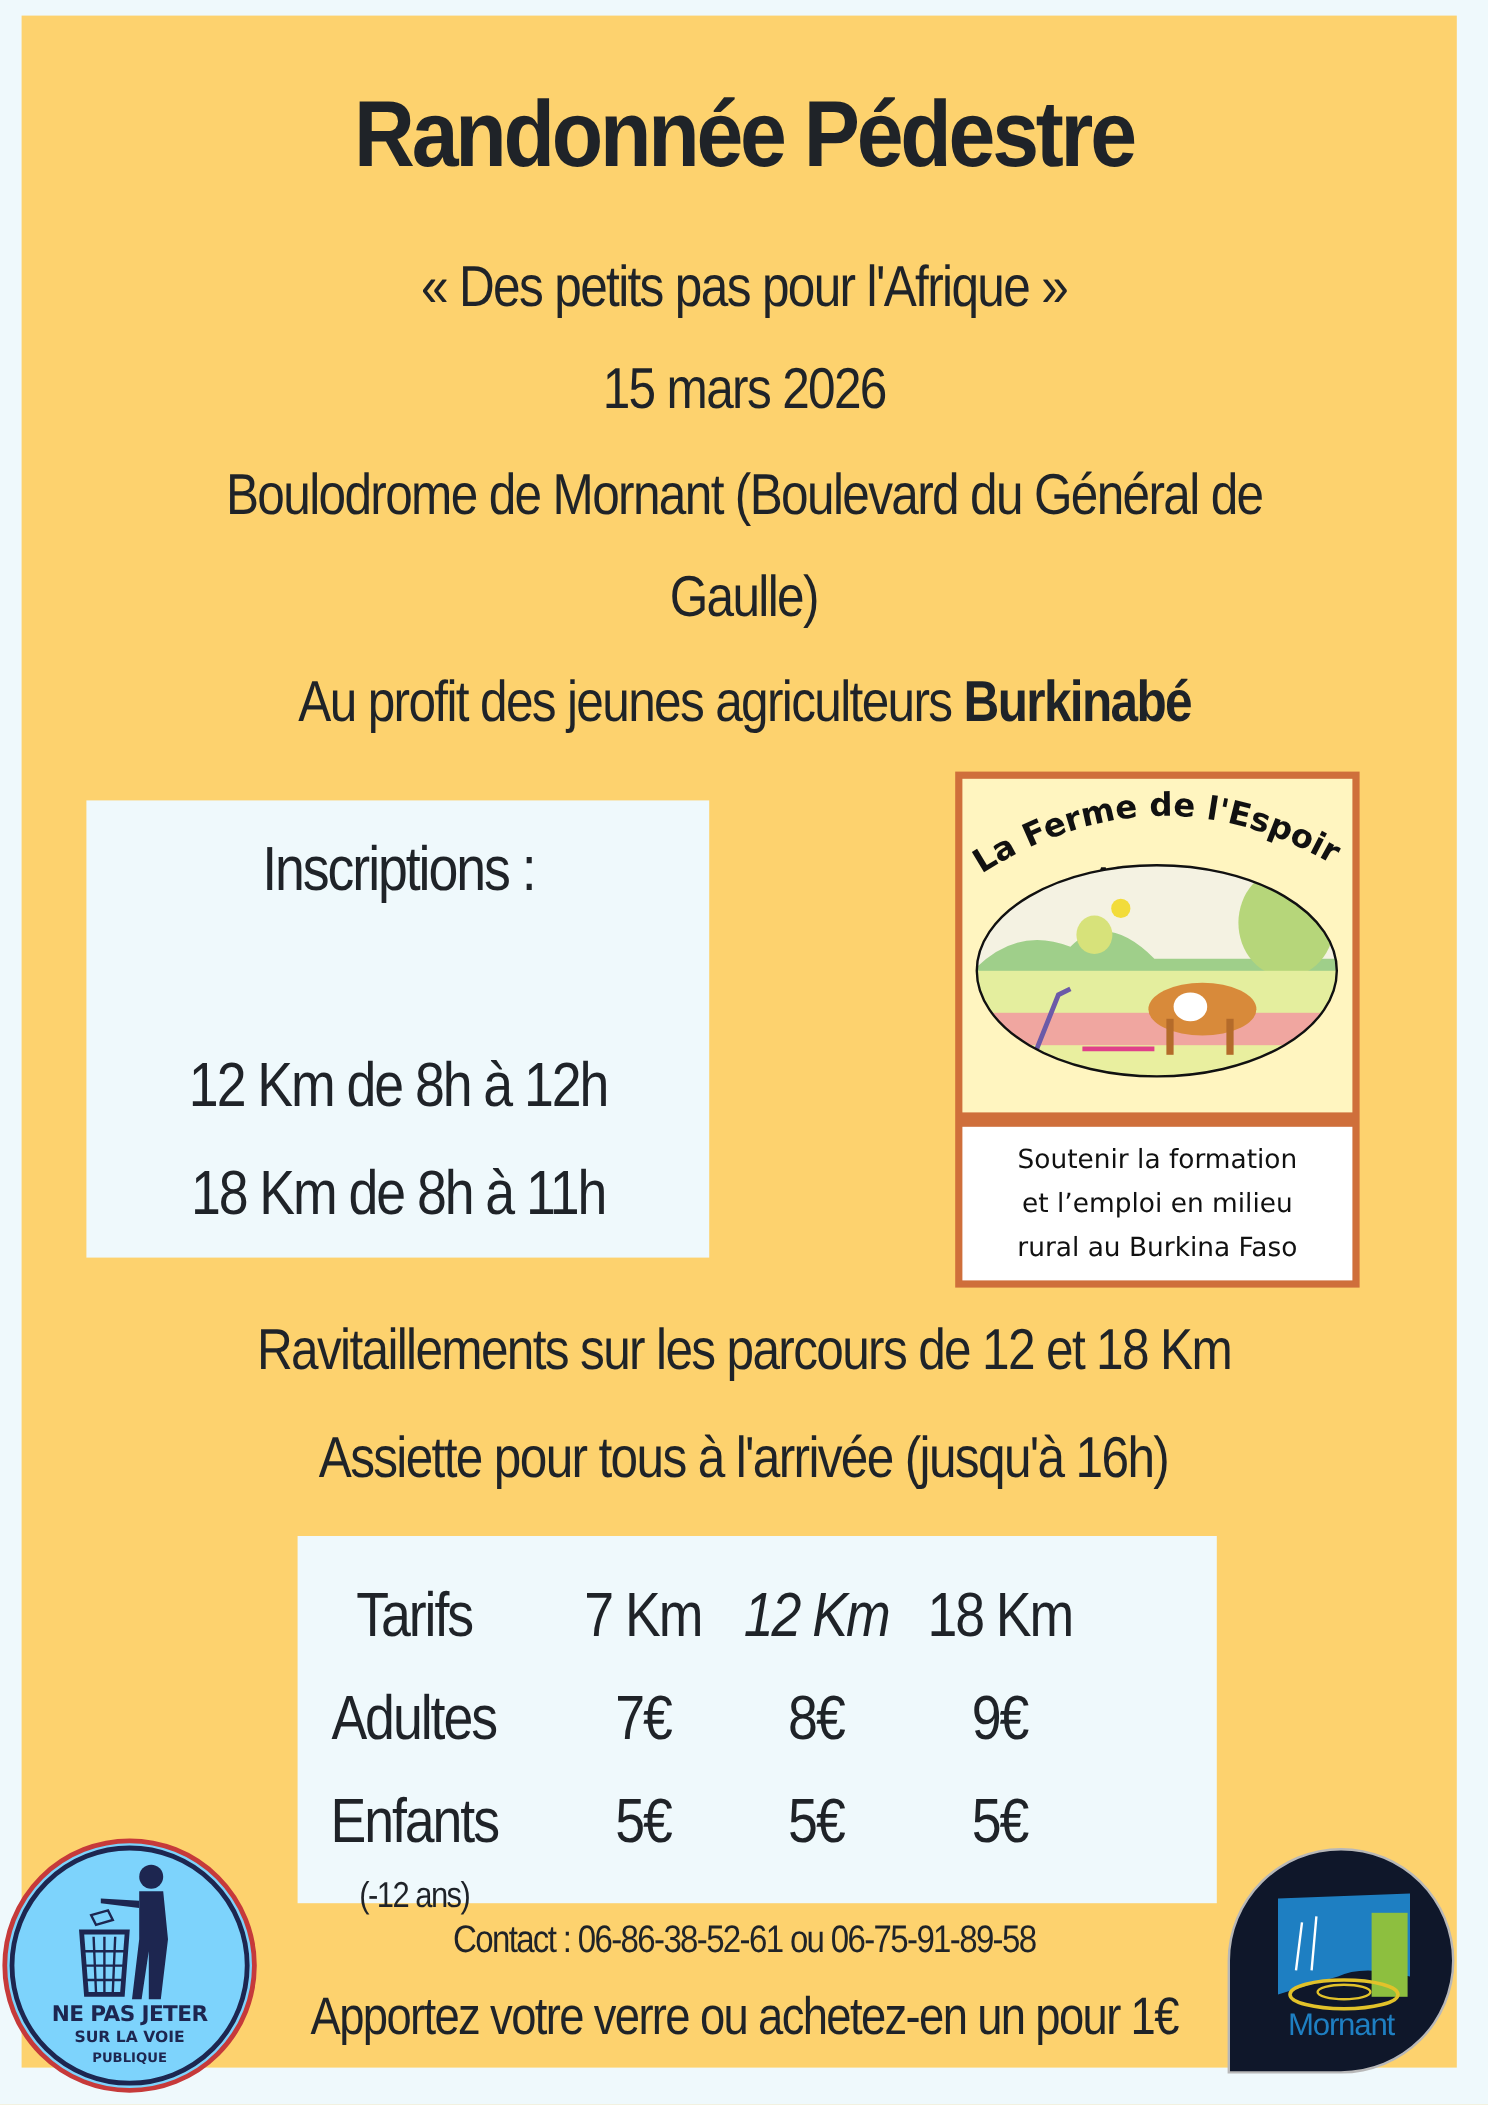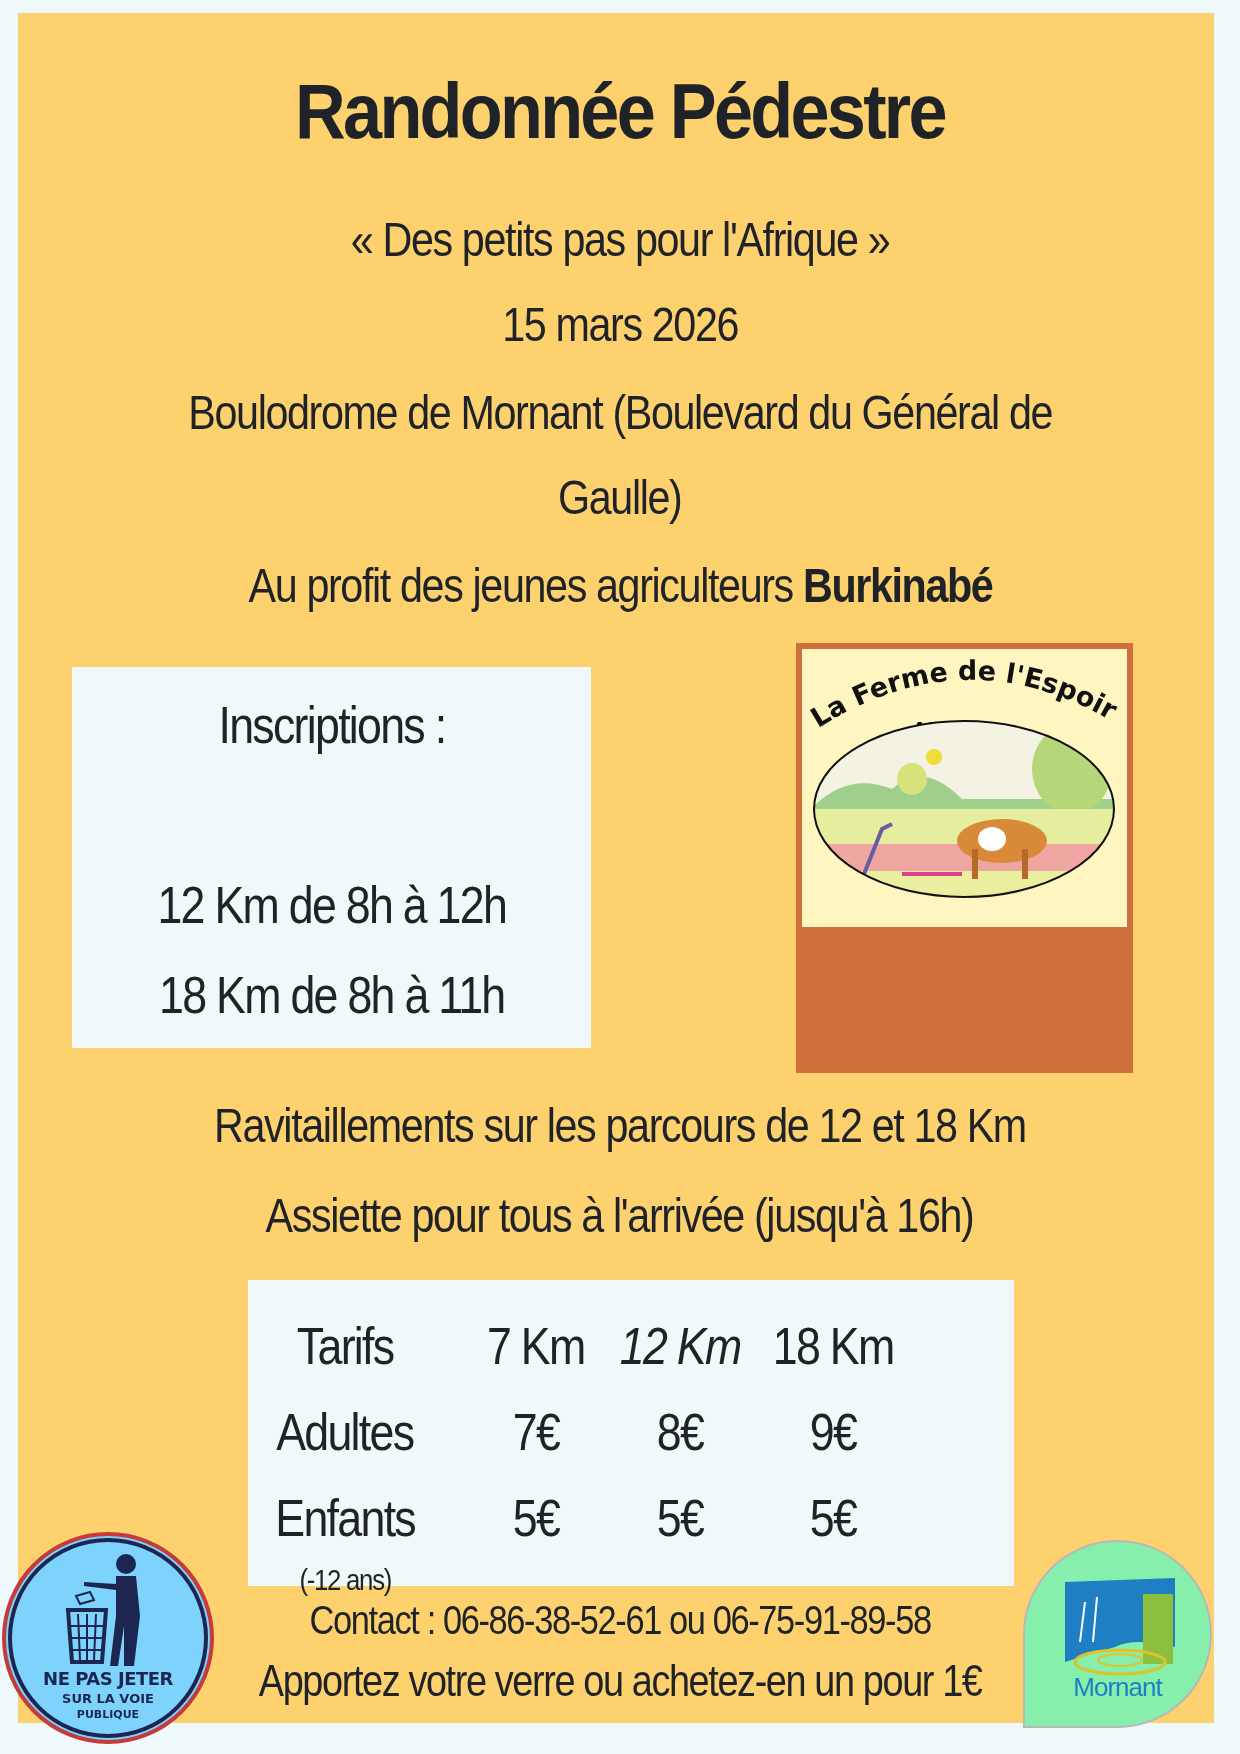--- a/index.html
+++ b/index.html
@@ -72,21 +72,21 @@
   }
   .tarifs .cell .inner { display:inline-block; transform:scaleX(0.86); }
   .tarifs .note {
     position:absolute; font-size:30px; letter-spacing:-1.5px; white-space:nowrap;
     text-align:center; width:170px;margin-top:21px;
   }
   .tarifs .note .inner { display:inline-block; transform:scaleX(0.86); }
 
   .contact {
     position:absolute; left:0; width:1240px; text-align:center;
-    font-size:40px; letter-spacing:-1.6px; white-space:nowrap;
+    font-size:32px; letter-spacing:-1.6px; white-space:nowrap;
   }
   .contact .inner { display:inline-block; transform:scaleX(0.86); }
   .c1 { top:1598px; }
   .c2 { top:1656px; font-size:44px; }
 
   .npj {
     position:absolute; left:2px; top:1532px; width:212px; height:212px;
     border-radius:50%; background:#7dd3fc;
     border:4px solid #c63a3a; box-sizing:border-box;
   }
@@ -98,21 +98,21 @@
     position:absolute; left:0; width:100%; text-align:center;
     color:#1d2650; font-weight:bold; white-space:nowrap;
     font-family:"DejaVu Sans", sans-serif;
   }
   .npj .t1 { top:132px; font-size:18px; letter-spacing:-0.5px; }
   .npj .t2 { top:155px; font-size:13px; }
   .npj .t3 { top:172px; font-size:11px; }
 
   .mornant {
     position:absolute; left:1023px; top:1540px; width:189px; height:188px;
-    background:#86efac; border:2px solid #b8b8b8; box-sizing:border-box;
+    background:#0f172a; border:2px solid #b8b8b8; box-sizing:border-box;
     border-radius:50% 50% 50% 0 / 50% 50% 50% 0;
     overflow:hidden;
   }
   .mornant .name {
     position:absolute; left:0; width:100%; top:130px; text-align:center;
     color:#1e7fc2; font-size:26px; letter-spacing:-1px;
   }
 </style>
 </head>
 <body>
@@ -157,20 +157,25 @@
         <ellipse cx="190" cy="190" rx="14" ry="12" fill="#ffffff"></ellipse>
         <rect x="170" y="200" width="6" height="30" fill="#b46b2a"></rect>
         <rect x="220" y="200" width="6" height="30" fill="#b46b2a"></rect>
         <path d="M 60 230 L 80 180 L 90 175" stroke="#6b5aa8" stroke-width="4" fill="none"></path>
         <path d="M 100 225 L 160 225" stroke="#e0408a" stroke-width="4" fill="none"></path>
       </g>
       <circle cx="132" cy="108" r="8" fill="#f2dc3a"></circle>
       <ellipse cx="162" cy="160" rx="150" ry="88" fill="none" stroke="#111" stroke-width="2"></ellipse>
     </svg>
   </div>
+  <div class="caption">
+    <div>Soutenir la formation</div>
+    <div>et l’emploi en milieu</div>
+    <div>rural au Burkina Faso</div>
+  </div>
 </div>
 
 <div class="line sub l6"><span class="inner">Ravitaillements sur les parcours de 12 et 18 Km</span></div>
 <div class="line sub l7"><span class="inner">Assiette pour tous à l'arrivée (jusqu'à 16h)</span></div>
 
 <div class="tarifs">
   <div class="cell" style="left:12px; top:36px;"><span class="inner">Tarifs</span></div>
   <div class="cell" style="left:203px; top:36px;"><span class="inner">7 Km</span></div>
   <div class="cell" style="left:347px; top:36px;font-style:italic;"><span class="inner">12 Km</span></div>
   <div class="cell" style="left:500px; top:36px;"><span class="inner">18 Km</span></div>

